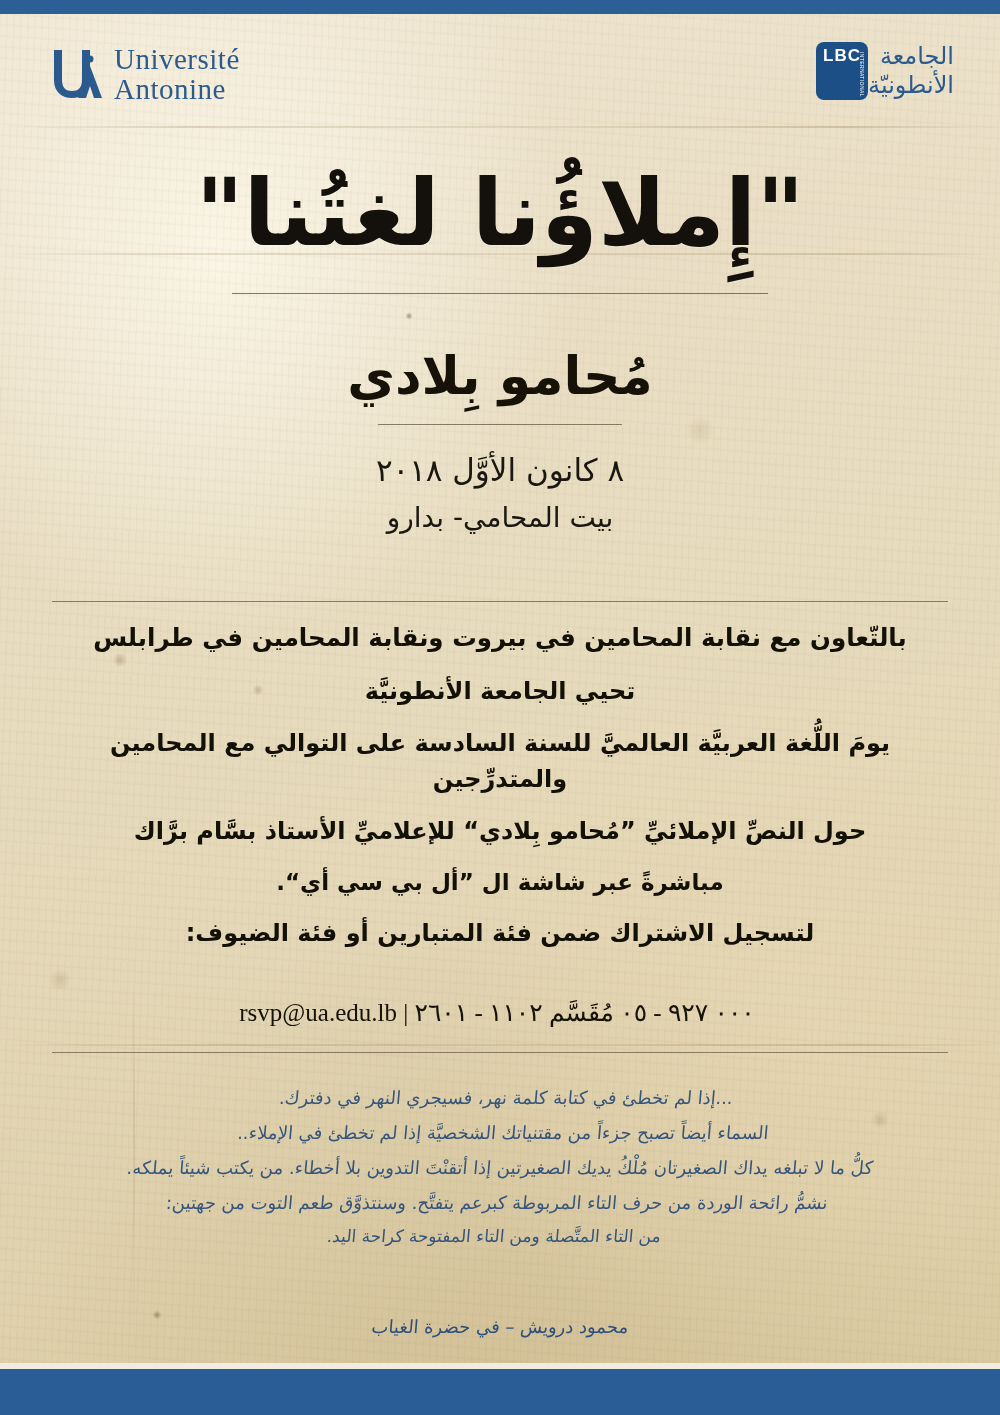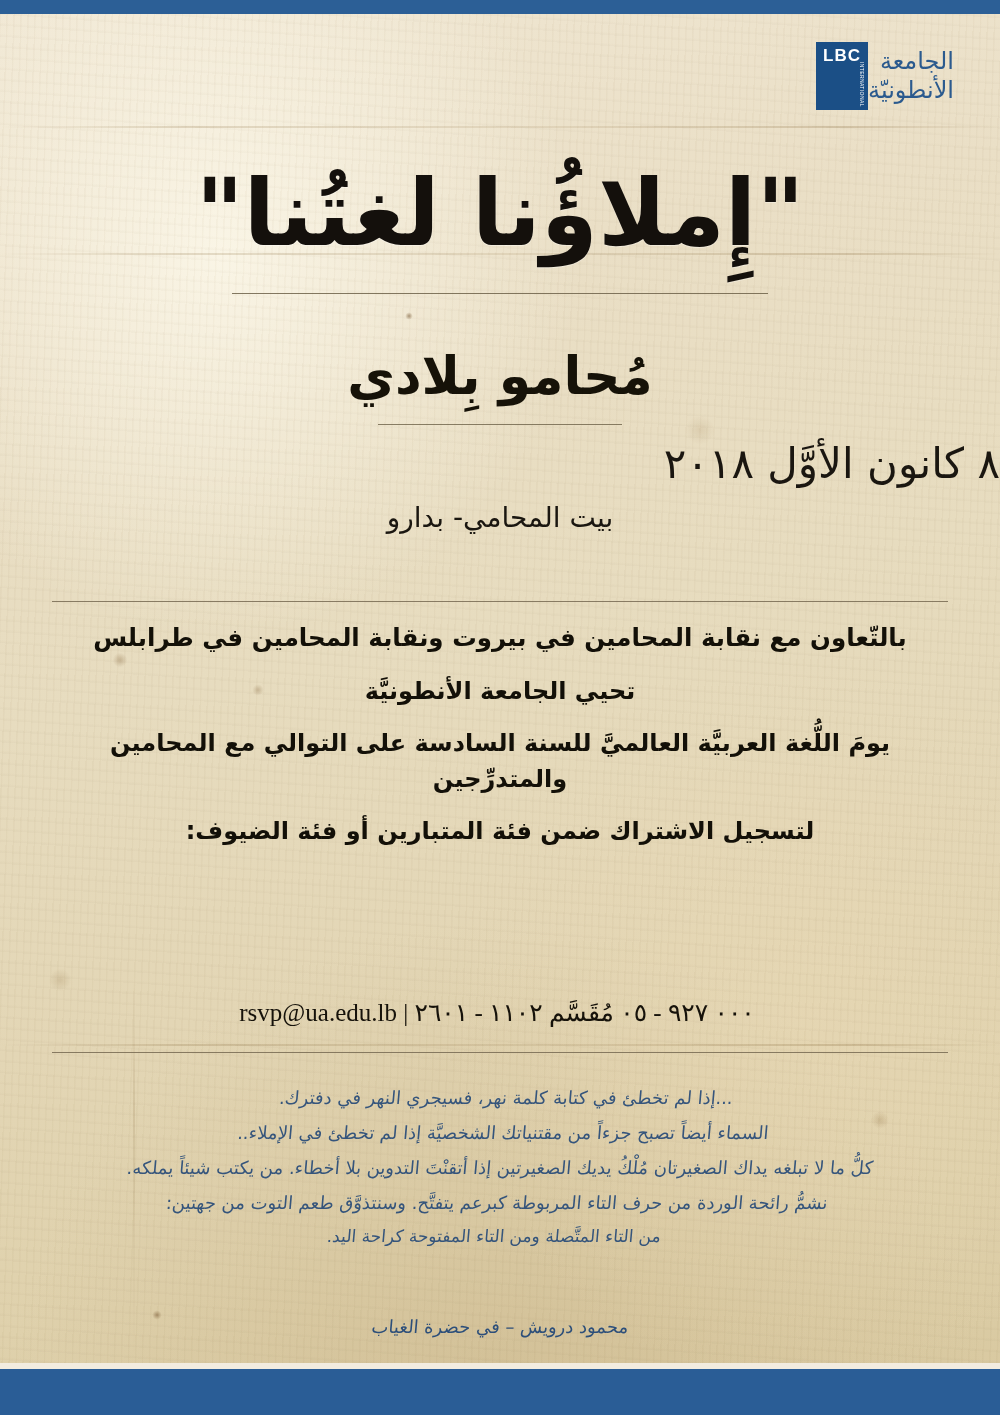--- a/index.html
+++ b/index.html
@@ -124,27 +124,28 @@
   .logo-lbc {
     position: absolute;
     right: 6px;
     top: 0;
     display: flex;
     align-items: center;
     direction: rtl;
   }
   .lbc-mark {
     width: 52px;
-    height: 68px;
+    height: 58px;
     background: #1b4f86;
     position: relative;
     margin-left: 30px;
     display: flex;
     align-items: flex-start;
     justify-content: center;
+    border-radius: 8px;
   }
   .lbc-mark .letters {
     color: #fff;
     font-family: "Liberation Sans", sans-serif;
     font-weight: bold;
     font-size: 17px;
     letter-spacing: 1px;
     padding-top: 4px;
     direction: ltr;
   }
@@ -205,24 +206,25 @@
     top: 424px;
     left: 378px;
     width: 244px;
     height: 1px;
     background: #6d6149;
     opacity: .8;
   }
 
   .date-line {
     position: absolute;
-    top: 439px;
-    left: 0; right: 0;
-    font-family: "DejaVu Sans", sans-serif;
-    font-size: 42px;
+    top: 452px;
+    left: 0; right: 0;
+    text-align: center;
+    font-family: "DejaVu Sans", sans-serif;
+    font-size: 31px;
     color: #1a1610;
   }
   .place-line {
     position: absolute;
     top: 501px;
     left: 0; right: 0;
     text-align: center;
     font-family: "DejaVu Sans", sans-serif;
     font-size: 28px;
     color: #1a1610;
@@ -305,20 +307,33 @@
   <div class="stains"></div>
   <div class="fold f1"></div>
   <div class="fold f2"></div>
   <div class="fold f3"></div>
   <div class="fold-v v1"></div>
 
   <div class="top-band"></div>
 
   <div class="logo-row">
 
+    <div class="logo-ua">
+      <div class="ua-mark">
+        <svg width="56" height="60" viewBox="0 0 56 60" xmlns="http://www.w3.org/2000/svg">
+          <path d="M6 6 L6 36 C6 48 14 54 24 54 C34 54 42 48 42 36 L42 6 L34 6 L34 36 C34 44 30 47 24 47 C18 47 14 44 14 36 L14 6 Z" fill="#2b5a8e"></path>
+          <path d="M30 54 L42 22 L54 54 L46 54 L42 42 L38 54 Z" fill="#2b5a8e"></path>
+          <circle cx="42" cy="15" r="3.5" fill="#2b5a8e"></circle>
+        </svg>
+      </div>
+      <div class="ua-text">
+        <div class="l1">Université</div>
+        <div class="l2">Antonine</div>
+      </div>
+    </div>
 
     <div class="logo-lbc">
       <div class="ua-ar">
         <div>الجامعة</div>
         <div>الأنطونيّة</div>
       </div>
       <div class="lbc-mark">
         <span class="letters">LBC</span>
         <span class="sub">INTERNATIONAL</span>
       </div>
@@ -334,20 +349,22 @@
 
   <div class="date-line">٨ كانون الأوَّل ٢٠١٨</div>
   <div class="place-line">بيت المحامي- بدارو</div>
 
   <div class="hr top"></div>
 
   <div class="body-block">
     <p class="lead">بالتّعاون مع نقابة المحامين في بيروت ونقابة المحامين في طرابلس</p>
     <p>تحيي الجامعة الأنطونيَّة</p>
     <p>يومَ اللُّغة العربيَّة العالميَّ للسنة السادسة على التوالي مع المحامين والمتدرِّجين</p>
+    <p>حول النصِّ الإملائيِّ ”مُحامو بِلادي“ للإعلاميِّ الأستاذ بسَّام برَّاك</p>
+    <p class="small">مباشرةً عبر شاشة ال ”أل بي سي أي“.</p>
     <p>لتسجيل الاشتراك ضمن فئة المتبارين أو فئة الضيوف:</p>
   </div>
 
   <div class="contact">٠٠٠ ٩٢٧ - ٠٥ مُقَسَّم ١١٠٢ - ٢٦٠١ | rsvp@ua.edu.lb</div>
 
   <div class="hr bottom"></div>
 
   <div class="quote">
     <div>...إذا لم تخطئ في كتابة كلمة نهر، فسيجري النهر في دفترك.</div>
     <div>السماء أيضاً تصبح جزءاً من مقتنياتك الشخصيَّة إذا لم تخطئ في الإملاء..</div>

